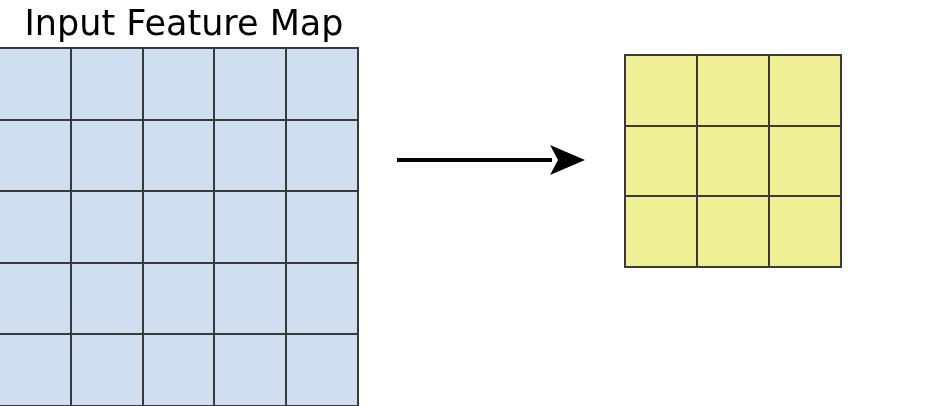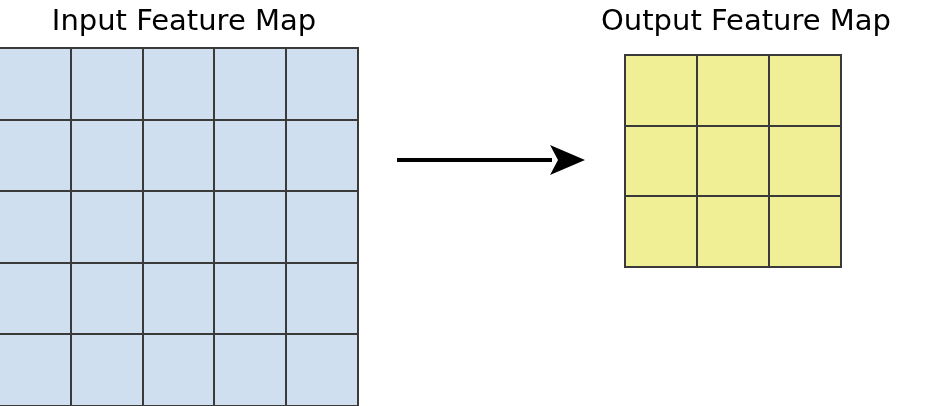--- a/index.html
+++ b/index.html
@@ -11,21 +11,21 @@
     position: relative;
     width: 934px;
     height: 406px;
     background: #ffffff;
     overflow: hidden;
     font-family: "DejaVu Sans", sans-serif;
   }
 
   .title {
     position: absolute;
-    font-size: 29px;
+    font-size: 35px;
     line-height: 1;
     color: #000000;
     white-space: nowrap;
     text-align: center;
     font-weight: 400;
   }
   #input-title {
     left: 0px;
     top: 6px;
     width: 368px;
@@ -115,21 +115,20 @@
     <div class="cell"></div>
     <div class="cell"></div>
     <div class="cell"></div>
   </div>
 
   <svg id="arrow" viewBox="0 0 200 48">
     <line x1="5" y1="24" x2="160" y2="24" stroke="#000000" stroke-width="4"></line>
     <path d="M 158 9 L 193 24 L 158 39 L 166 24 Z" fill="#000000"></path>
   </svg>
 
-  <div id="output-title" class="title">Output Feature Map</div>
 
   <div id="output-grid" class="grid">
     <div class="cell"></div>
     <div class="cell"></div>
     <div class="cell"></div>
     <div class="cell"></div>
     <div class="cell"></div>
     <div class="cell"></div>
     <div class="cell"></div>
     <div class="cell"></div>

